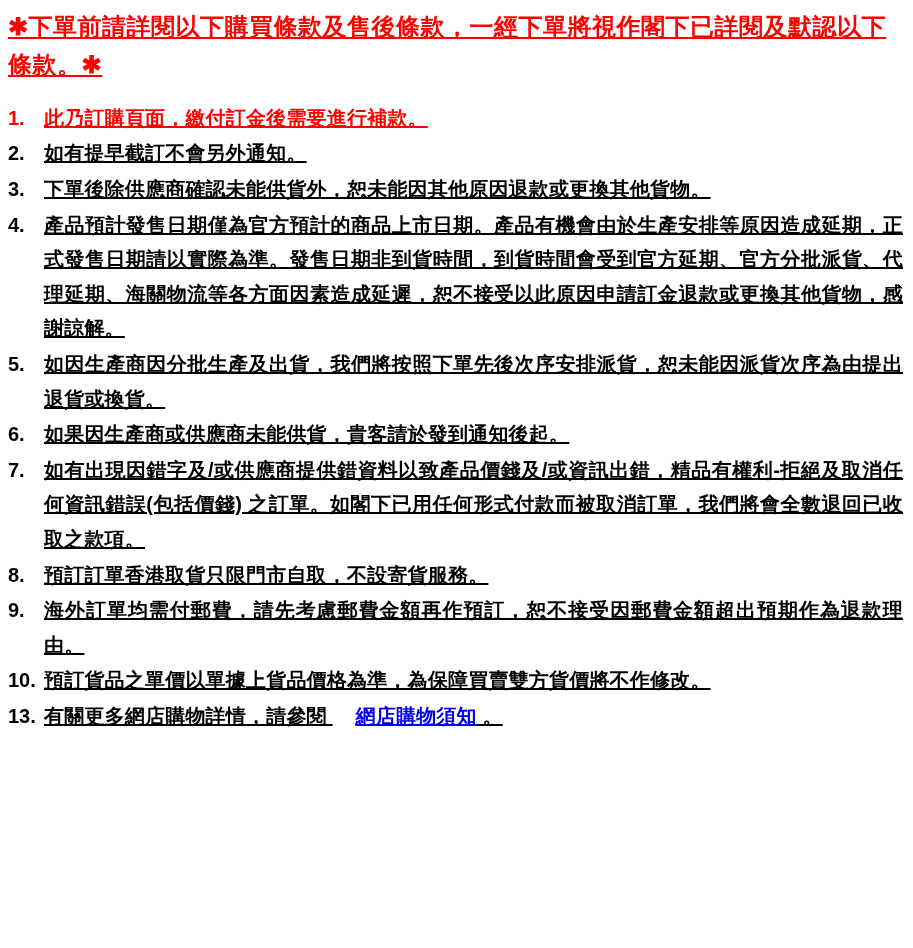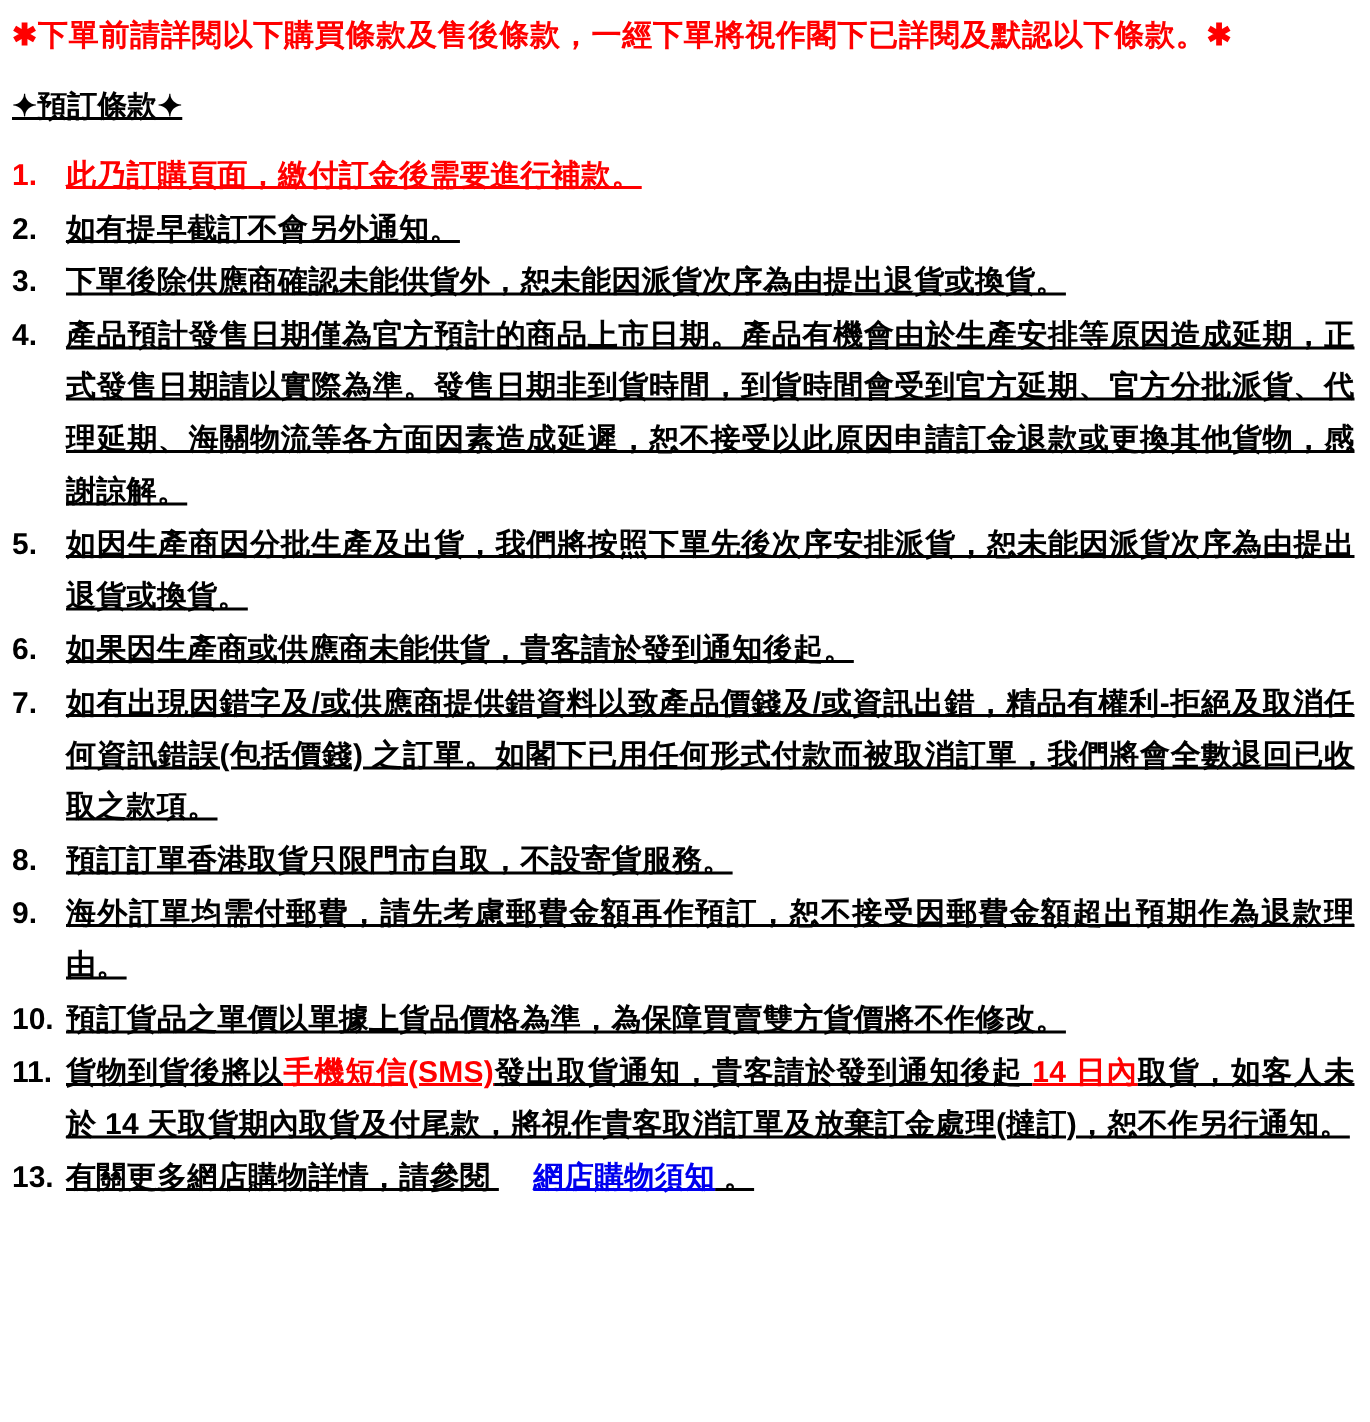--- a/index.html
+++ b/index.html
@@ -13,23 +13,24 @@
     overflow: hidden;
   }
   :root {
     --alert-red: #ff0000;
     --link-blue: #0000ee;
   }
   .doc {
     padding: 8px 10px 6px 8px;
   }
   .doc-title {
-    font-size: 20px;
+    font-size: 24px;
     line-height: 1.6;
     color: var(--alert-red);
+    text-decoration: underline;
     margin-bottom: 16px;
     letter-spacing: 0.5px;
   }
   .section-header {
     font-size: 20px;
     line-height: 1.5;
     color: #000000;
     text-decoration: underline;
     margin-bottom: 14px;
   }
@@ -67,36 +68,35 @@
     cursor: pointer;
     margin-left: 23px;
   }
 </style>
 </head>
 <body>
 
 <div class="doc">
   <h1 class="doc-title">✱下單前請詳閱以下購買條款及售後條款，一經下單將視作閣下已詳閱及默認以下條款。✱</h1>
 
-  <h2 class="section-header">✦預訂條款✦</h2>
 
   <ol class="terms-list">
   <li class="term-row red">
     <span class="term-num">1.</span>
     <span class="term-text"><span class="seg-normal">此乃訂購頁面，繳付訂金後需要進行補款。</span></span>
   </li>
 
   <li class="term-row">
     <span class="term-num">2.</span>
     <span class="term-text"><span class="seg-normal">如有提早截訂不會另外通知。</span></span>
   </li>
 
   <li class="term-row">
     <span class="term-num">3.</span>
-    <span class="term-text"><span class="seg-normal">下單後除供應商確認未能供貨外，恕未能因派貨次序為由提出退貨或換貨。</span></span>
+    <span class="term-text"><span class="seg-normal">下單後除供應商確認未能供貨外，恕未能因其他原因退款或更換其他貨物。</span></span>
   </li>
 
   <li class="term-row">
     <span class="term-num">4.</span>
     <span class="term-text"><span class="seg-normal">產品預計發售日期僅為官方預計的商品上市日期。產品有機會由於生產安排等原因造成延期，正式發售日期請以實際為準。發售日期非到貨時間，到貨時間會受到官方延期、官方分批派貨、代理延期、海關物流等各方面因素造成延遲，恕不接受以此原因申請訂金退款或更換其他貨物，感謝諒解。</span></span>
   </li>
 
   <li class="term-row">
     <span class="term-num">5.</span>
     <span class="term-text"><span class="seg-normal">如因生產商因分批生產及出貨，我們將按照下單先後次序安排派貨，恕未能因派貨次序為由提出退貨或換貨。</span></span>
@@ -120,24 +120,20 @@
   <li class="term-row">
     <span class="term-num">9.</span>
     <span class="term-text"><span class="seg-normal">海外訂單均需付郵費，請先考慮郵費金額再作預訂，恕不接受因郵費金額超出預期作為退款理由。</span></span>
   </li>
 
   <li class="term-row">
     <span class="term-num">10.</span>
     <span class="term-text"><span class="seg-normal">預訂貨品之單價以單據上貨品價格為準，為保障買賣雙方貨價將不作修改。</span></span>
   </li>
 
-  <li class="term-row">
-    <span class="term-num">11.</span>
-    <span class="term-text"><span class="seg-normal">貨物到貨後將以</span><span class="seg-red-underline">手機短信(SMS)</span><span class="seg-normal">發出取貨通知，貴客請於發到通知後起 </span><span class="seg-red-underline">14 日內</span><span class="seg-normal">取貨，如客人未於 14 天取貨期內取貨及付尾款，將視作貴客取消訂單及放棄訂金處理(撻訂)，恕不作另行通知。</span></span>
-  </li>
 
 
   <li class="term-row">
     <span class="term-num">13.</span>
     <span class="term-text"><span class="seg-normal">有關更多網店購物詳情，請參閱 </span><span class="seg-link">網店購物須知</span><span class="seg-normal"> 。</span></span>
   </li>
 </ol>
 </div>
 
 </body></html>

